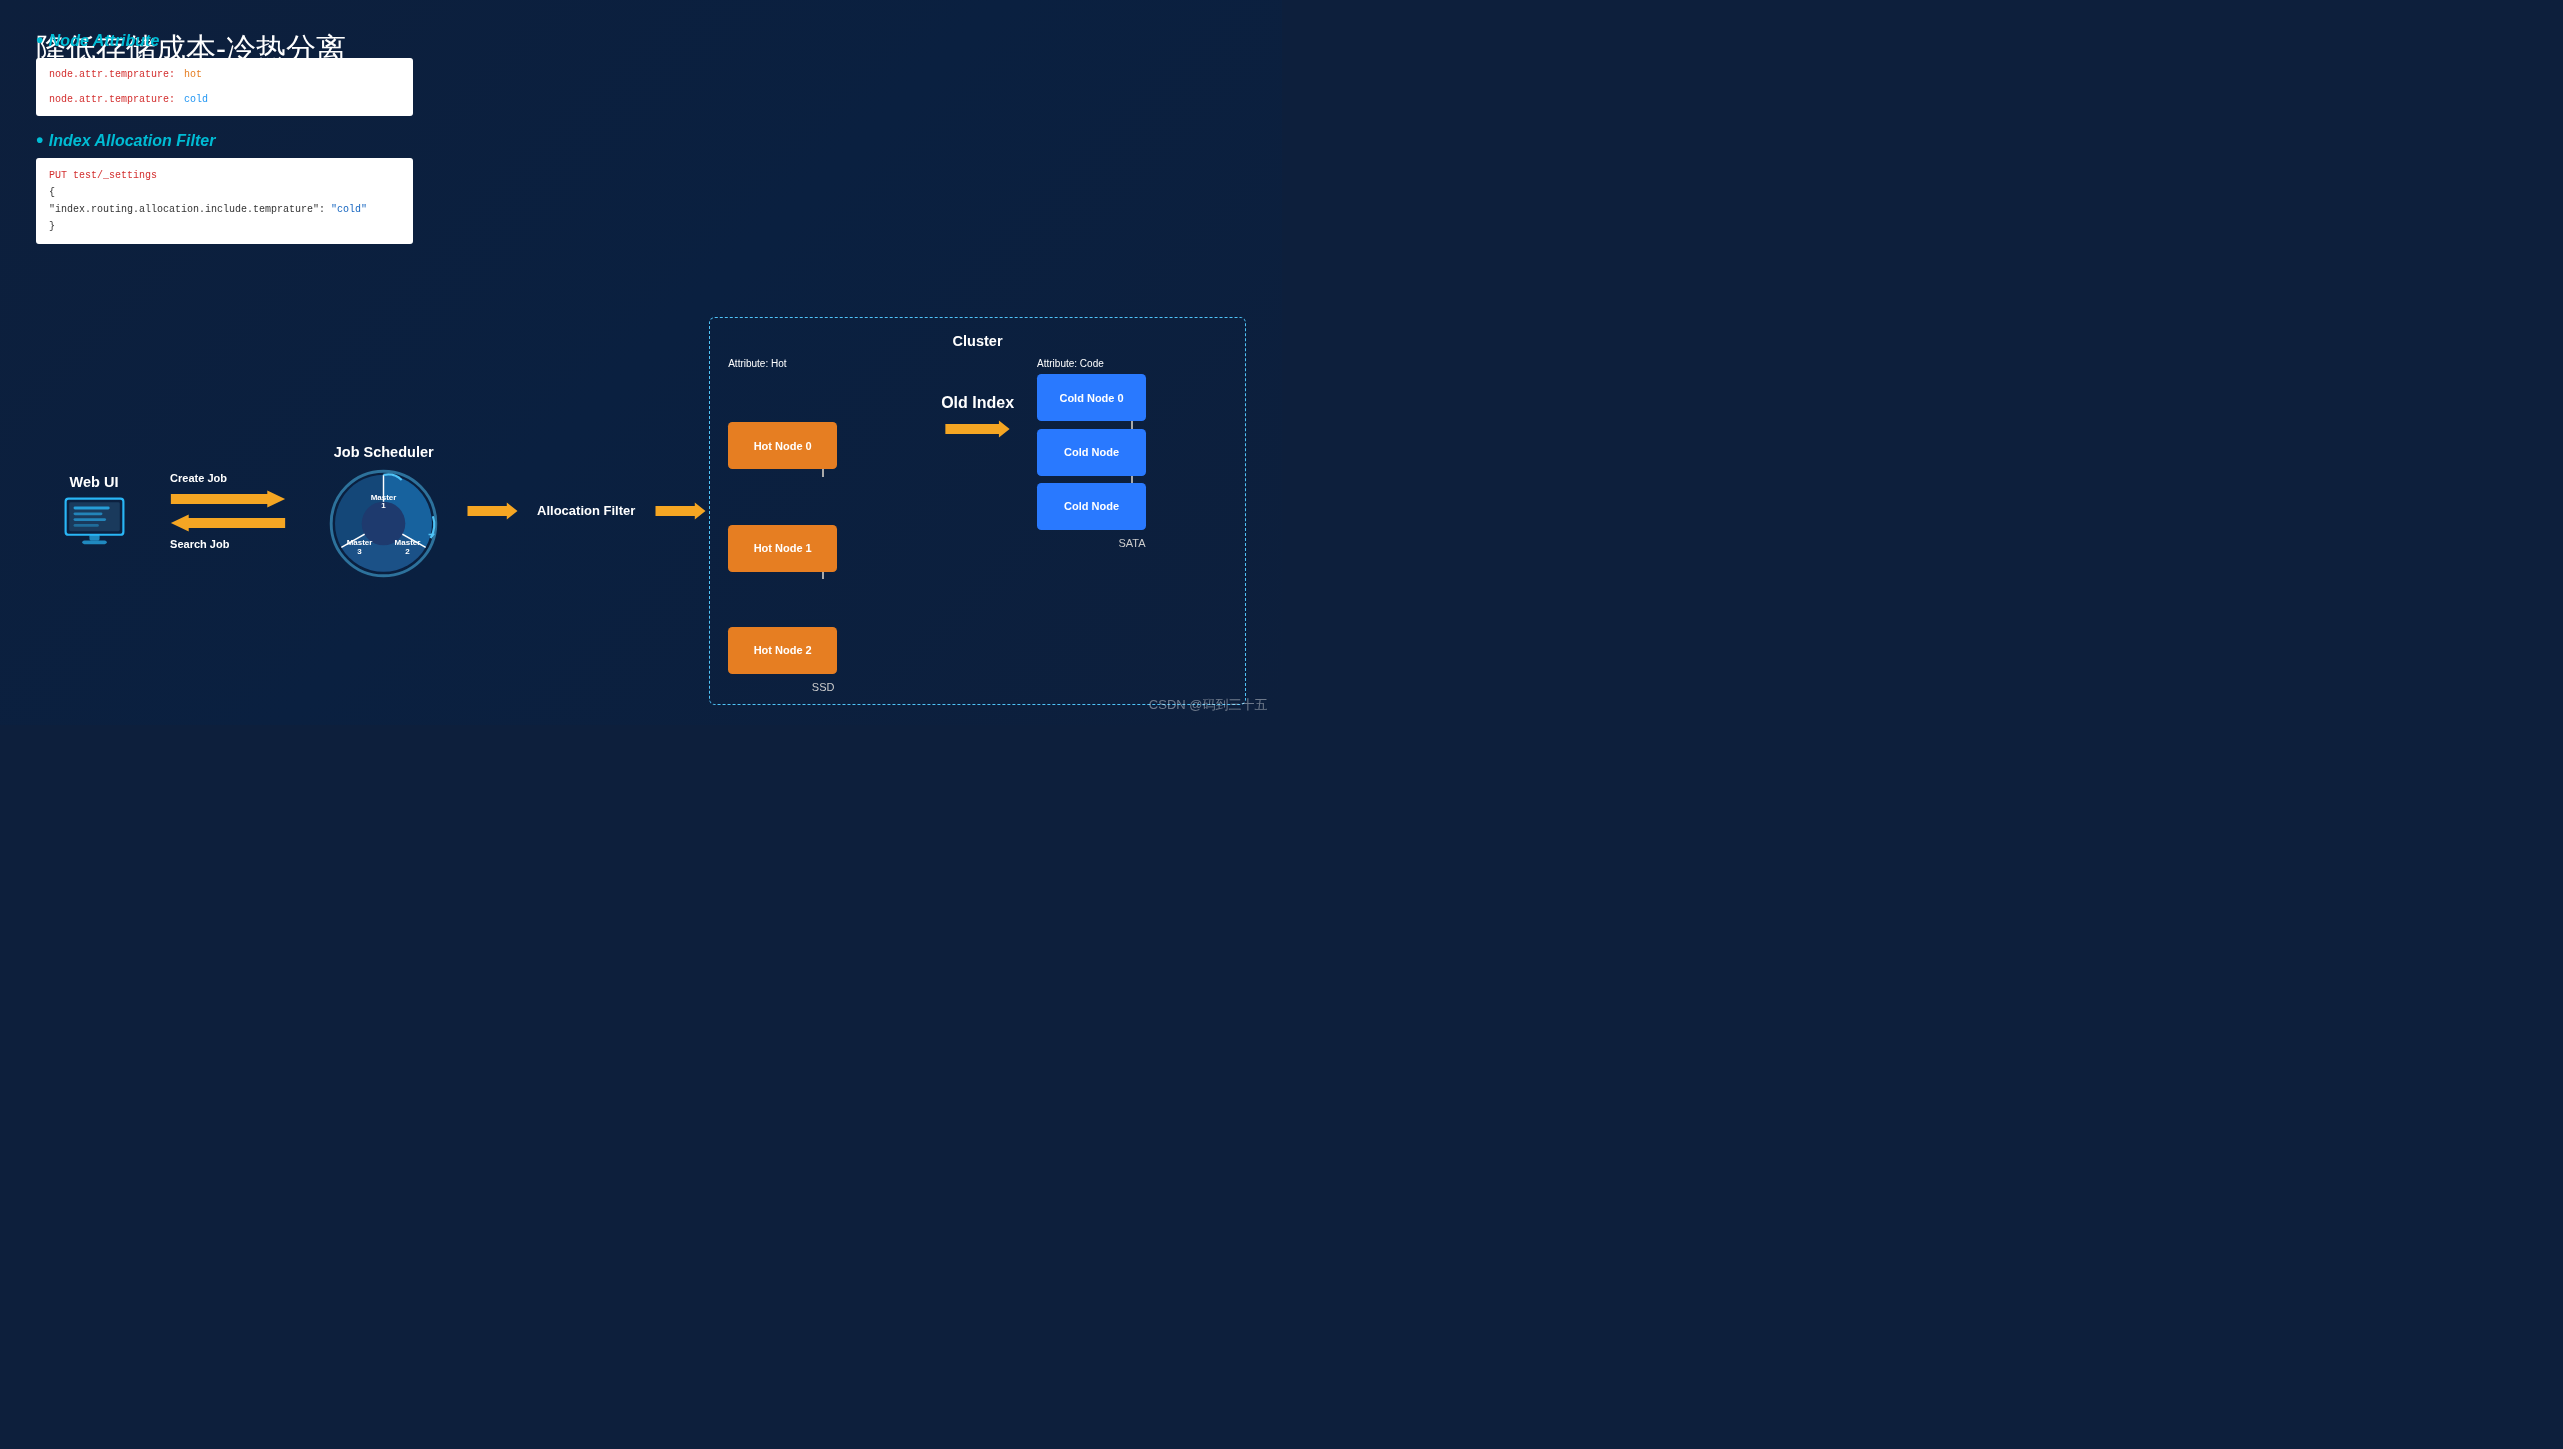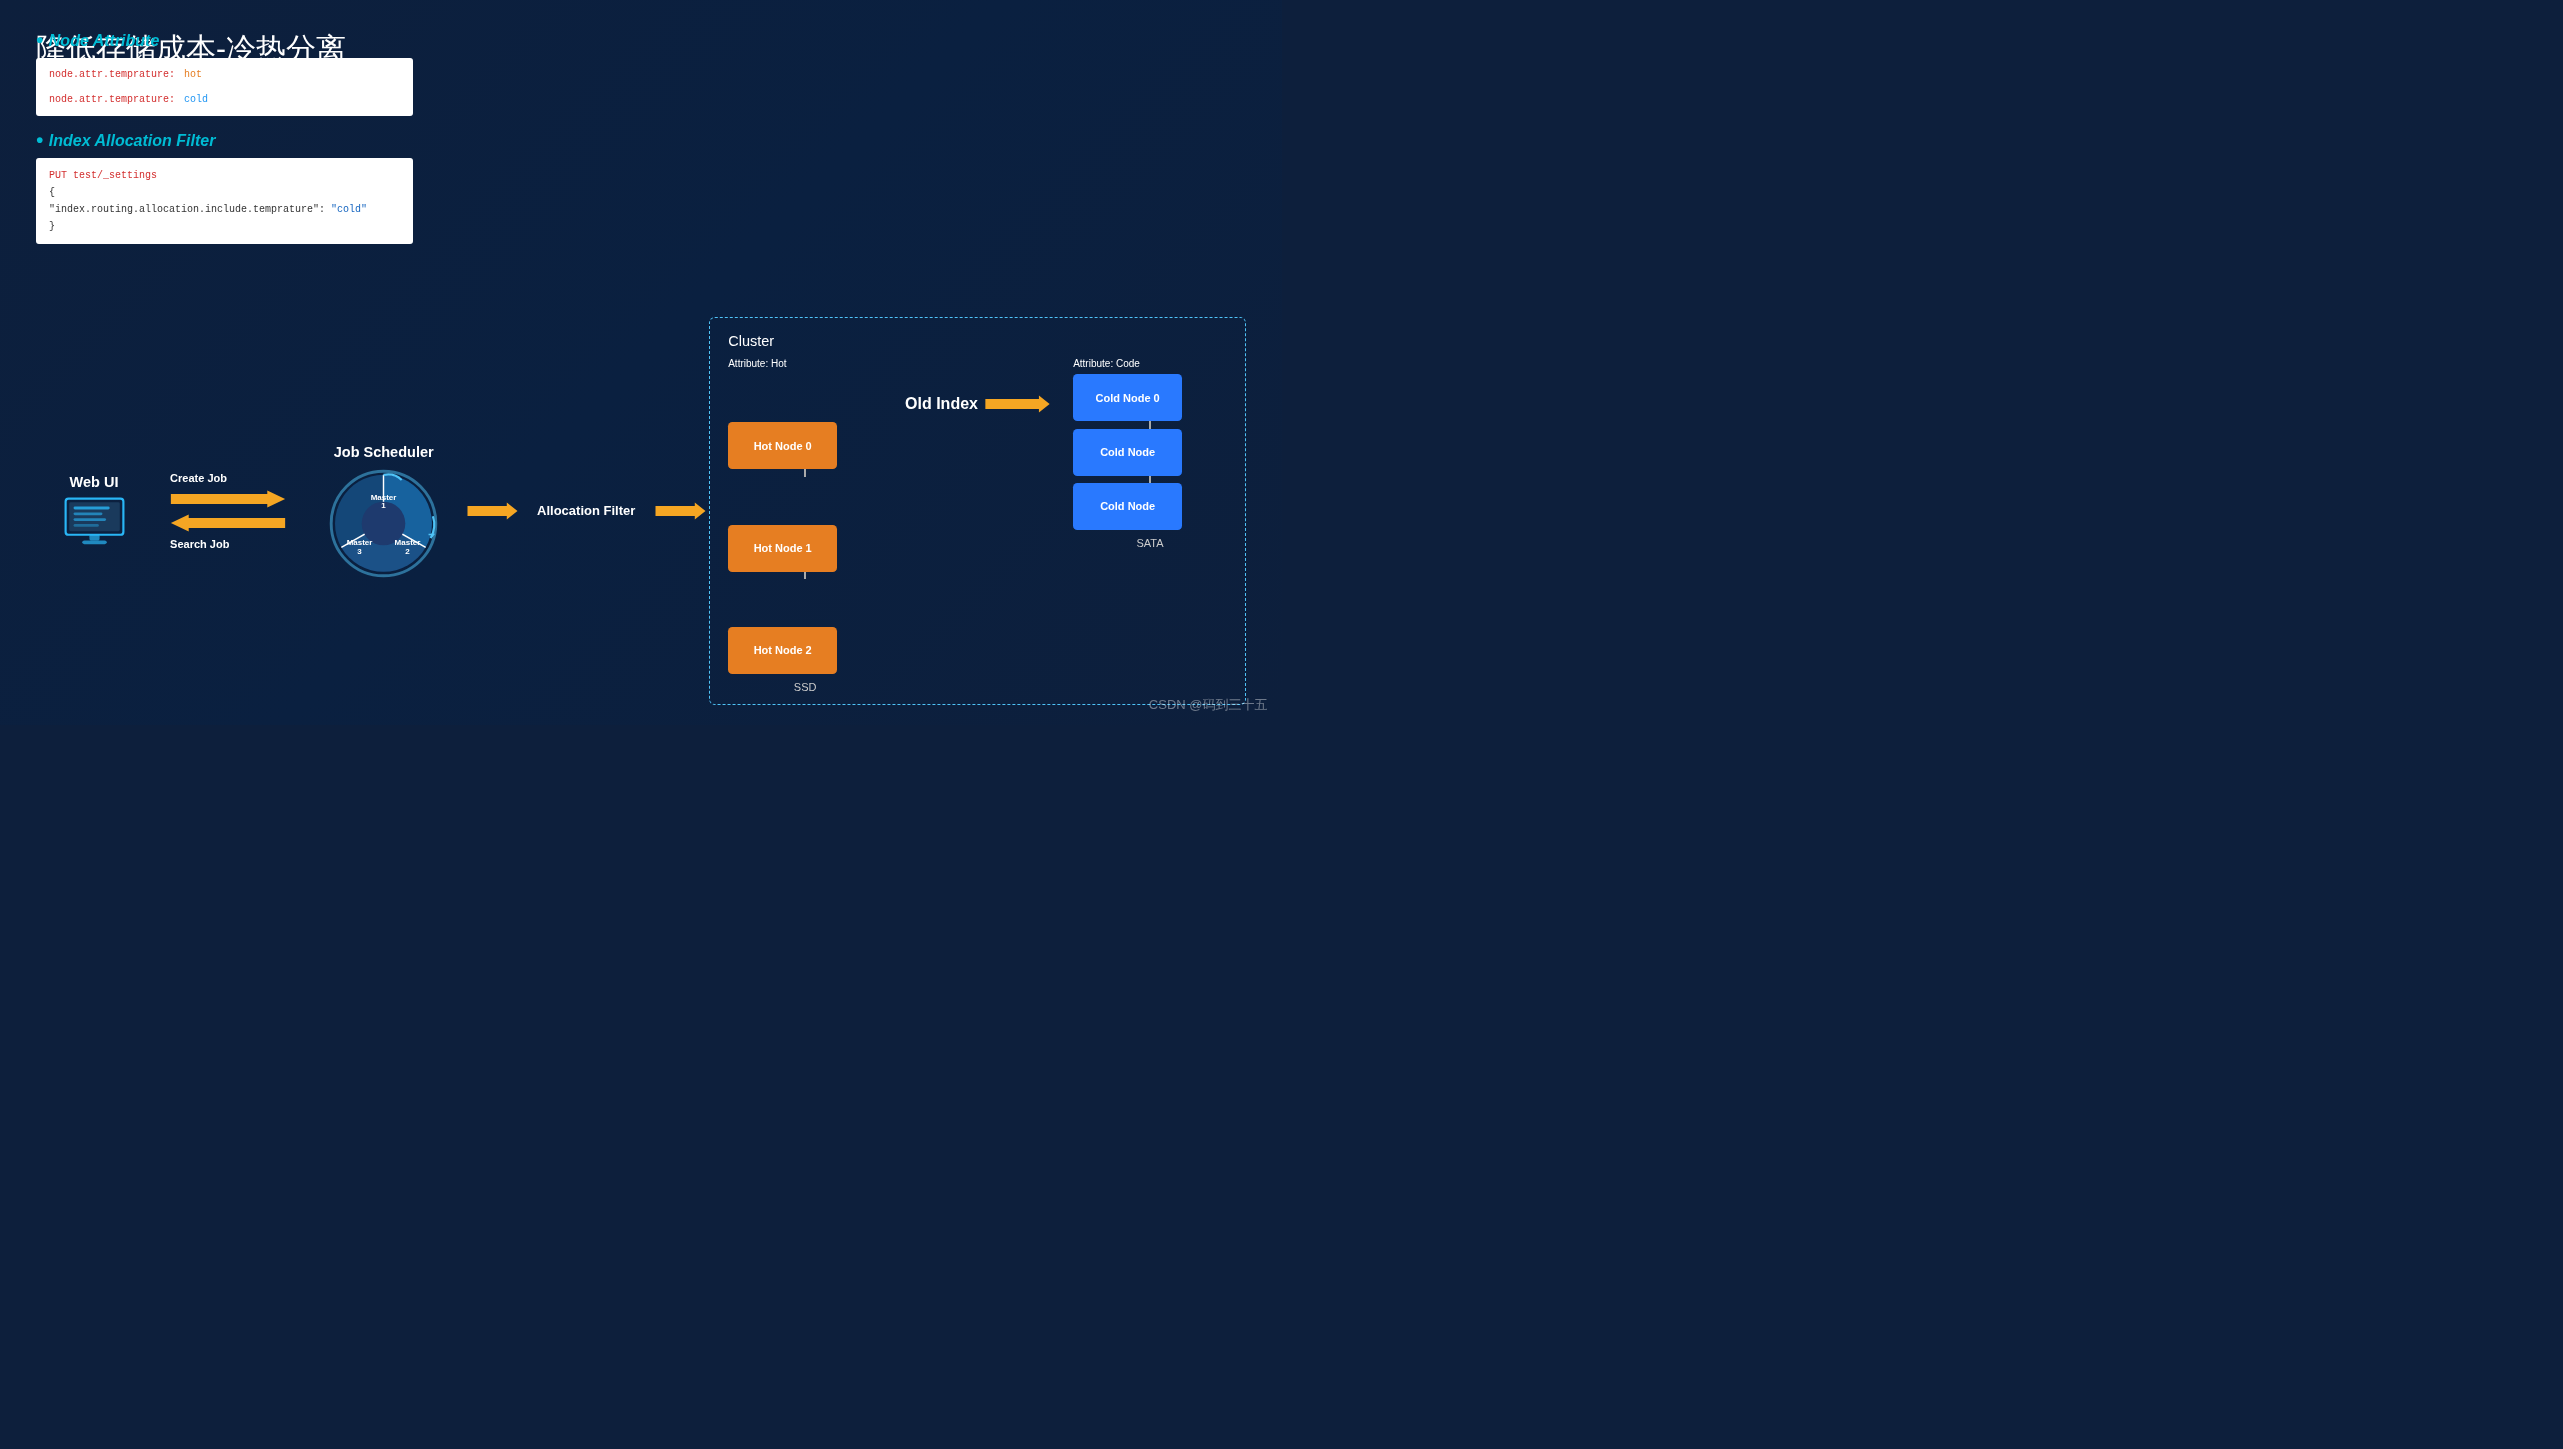--- a/index.html
+++ b/index.html
@@ -122,23 +122,23 @@
       border: 1.8px dashed #4fc3f7;
       border-radius: 5.8px;
       padding: 14.5px 18px 11px 18px;
       flex: 1;
       position: relative;
       display: flex;
       flex-direction: column;
     }
     .cluster-title {
       font-size: 14.5px;
-      font-weight: normal;
-      color: white;
-      text-align: left;
+      font-weight: bold;
+      color: white;
+      text-align: center;
       margin-bottom: 8.7px;
     }
     .hot-node {
       background: #e67e22;
       border-radius: 4.3px;
       width: 109px;
       height: 47px;
       display: flex;
       align-items: center;
       justify-content: center;
@@ -294,21 +294,21 @@
         <div style="flex:1;display:flex;flex-direction:column;">
           <div style="font-size:10px;color:white;margin-bottom:5.8px;">Attribute: Hot</div>
           <div class="hot-node">Hot Node 0</div>
           <div class="node-connector"></div>
           <div class="hot-node">Hot Node 1</div>
           <div class="node-connector"></div>
           <div class="hot-node">Hot Node 2</div>
           <div style="text-align:center;margin-top:7.2px;font-size:11px;color:#ccc;">SSD</div>
         </div>
 
-        <div style="display:flex;flex-direction:row;align-items:center;justify-content:center;padding-top:36px;gap:7.2px;">
+        <div style="display:flex;flex-direction:column;align-items:center;justify-content:center;padding-top:36px;gap:7.2px;">
           <div style="font-size:16px;font-weight:bold;color:white;">Old Index</div>
           <svg width="65" height="20" viewBox="0 0 90 28">
             <polygon points="0,7 75,7 75,2 90,14 75,26 75,21 0,21" fill="#f5a623"></polygon>
           </svg>
         </div>
 
         <div style="flex:1;display:flex;flex-direction:column;">
           <div style="font-size:10px;color:white;margin-bottom:5.8px;">Attribute: Code</div>
           <div class="cold-node">Cold Node 0</div>
           <div class="node-connector"></div>

